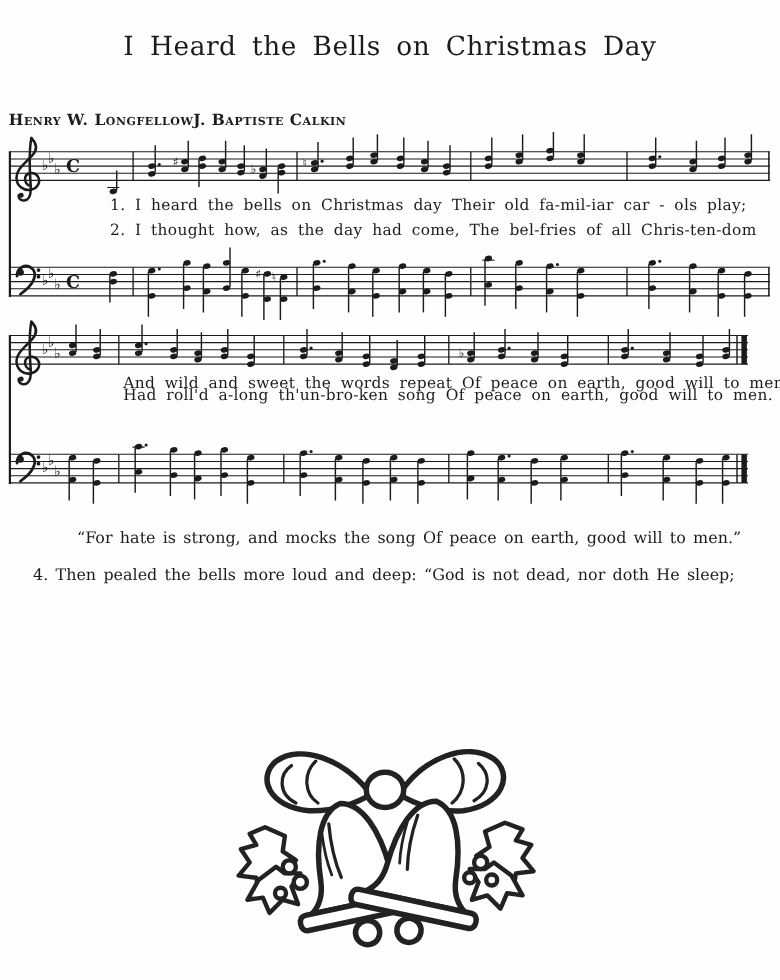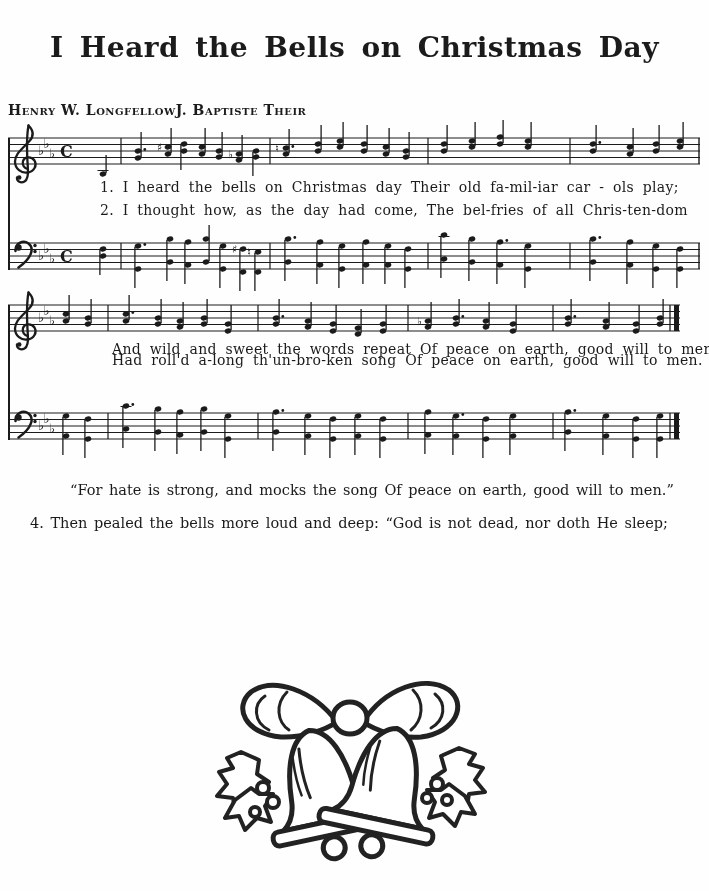--- a/index.html
+++ b/index.html
@@ -4,21 +4,21 @@
 <style>
   html,body{margin:0;padding:0;}
   body{
     width:709px;height:891px;position:relative;
     background:#fefefe;color:#1b1b1b;
     font-family:"DejaVu Serif","Liberation Serif",serif;
     overflow:hidden;
   }
   .title{
     position:absolute;top:12px;left:0;width:709px;text-align:center;
-    font-size:28px;font-weight:bold;letter-spacing:.5px;word-spacing:6px;
+    font-size:24px;font-weight:normal;letter-spacing:.5px;word-spacing:6px;
   }
   .credits{
     position:absolute;top:102px;left:8px;right:10px;
     display:flex;
     font-variant:small-caps;font-weight:bold;font-size:14px;letter-spacing:.5px;
   }
   .staff-svg{position:absolute;left:8px;display:block;}
   .sys-connector{position:absolute;width:2px;background:#1b1b1b;left:8px;}
   .lyric{
     position:absolute;font-size:14px;letter-spacing:.3px;word-spacing:4px;
@@ -32,21 +32,21 @@
   .verse-line.indent{margin-left:40px;}
   .bells{position:absolute;left:185px;top:660px;}
 </style>
 </head>
 <body>
 
 <h1 class="title">I Heard the Bells on Christmas Day</h1>
 
 <div class="credits">
   <span>Henry W. Longfellow</span>
-  <span>J. Baptiste Their</span>
+  <span>J. Baptiste Calkin</span>
 </div>
 
 <svg class="staff-svg" style="top:120px" width="692" height="66" viewBox="0 0 692 66">
     <line x1="0" y1="18" x2="692" y2="18" stroke="#1b1b1b" stroke-width="1"></line>
     <line x1="0" y1="24.5" x2="692" y2="24.5" stroke="#1b1b1b" stroke-width="1"></line>
     <line x1="0" y1="31" x2="692" y2="31" stroke="#1b1b1b" stroke-width="1"></line>
     <line x1="0" y1="37.5" x2="692" y2="37.5" stroke="#1b1b1b" stroke-width="1"></line>
     <line x1="0" y1="44" x2="692" y2="44" stroke="#1b1b1b" stroke-width="1"></line>
     <line x1="1" y1="18" x2="1" y2="44" stroke="#1b1b1b" stroke-width="1.6"></line>
     <line x1="113" y1="18" x2="113" y2="44" stroke="#1b1b1b" stroke-width="1.2"></line>

